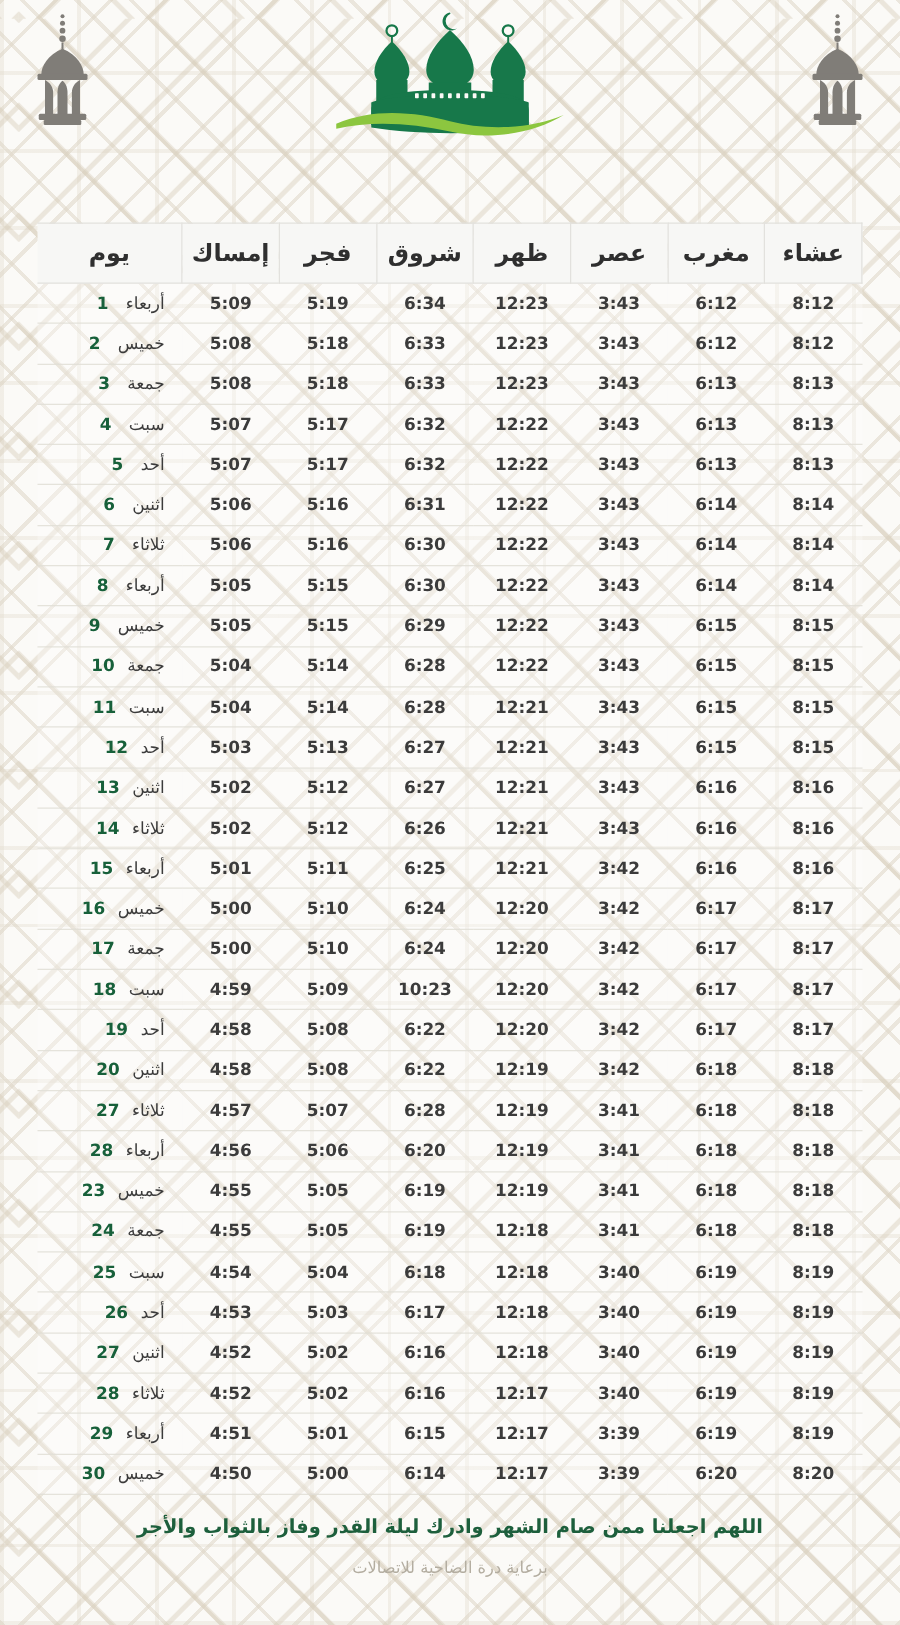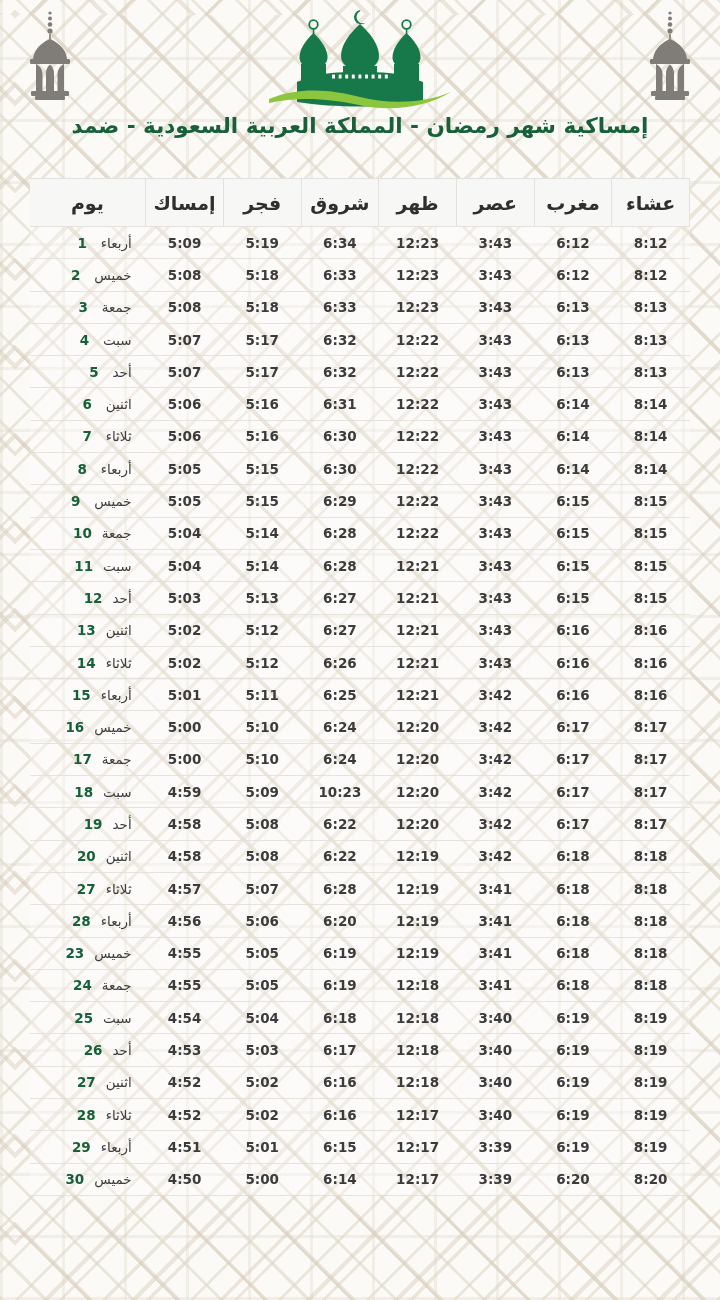--- a/index.html
+++ b/index.html
@@ -253,21 +253,20 @@
           <rect x="110" y="70.5" width="3" height="4" rx="0.6"></rect>
           <rect x="116.6" y="70.5" width="3" height="4" rx="0.6"></rect>
           <rect x="123.2" y="70.5" width="3" height="4" rx="0.6"></rect>
           <rect x="129.8" y="70.5" width="3" height="4" rx="0.6"></rect>
         </g>
 
         <path d="M14 95 C45 82 78 86 105 93 C132 100 168 100 196 88 C170 104 134 108 104 101 C76 95 44 92 14 99 Z" fill="#8cc63f"></path>
       </svg>
     </div>
 
-    <div class="main-title">إمساكية شهر رمضان - المملكة العربية السعودية - ضمد</div>
   </div>
 
   <div class="table-wrap">
     <table class="timings">
       <colgroup>
         <col class="c-time">
           <col class="c-time">
           <col class="c-time">
           <col class="c-time">
         <col class="c-time">
@@ -736,15 +735,17 @@
                 <span class="day-name">خميس</span>
                 <span class="day-num">30</span>
               </div>
             </td>
           </tr>
         </tbody>
     </table>
   </div>
 
   <div class="footer">
+    <div class="dua">اللهم اجعلنا ممن صام الشهر وادرك ليلة القدر وفاز بالثواب والأجر</div>
+    <div class="sponsor">برعاية درة الضاحية للاتصالات</div>
   </div>
 
 </div>
 
 </body></html>

